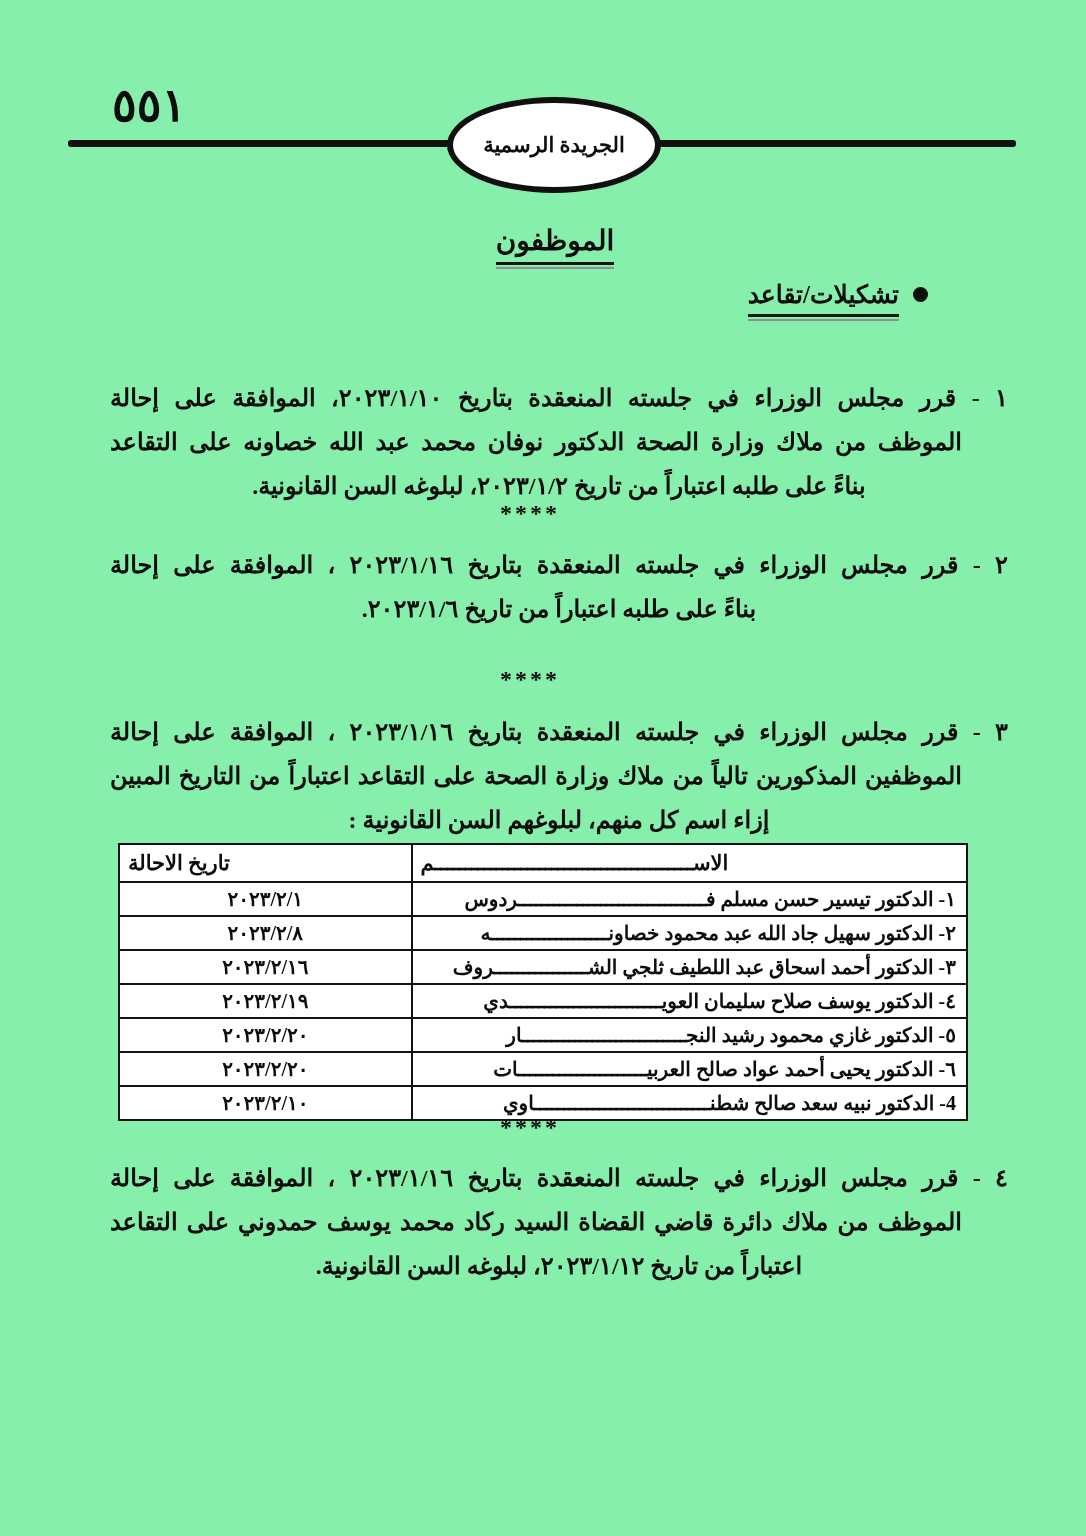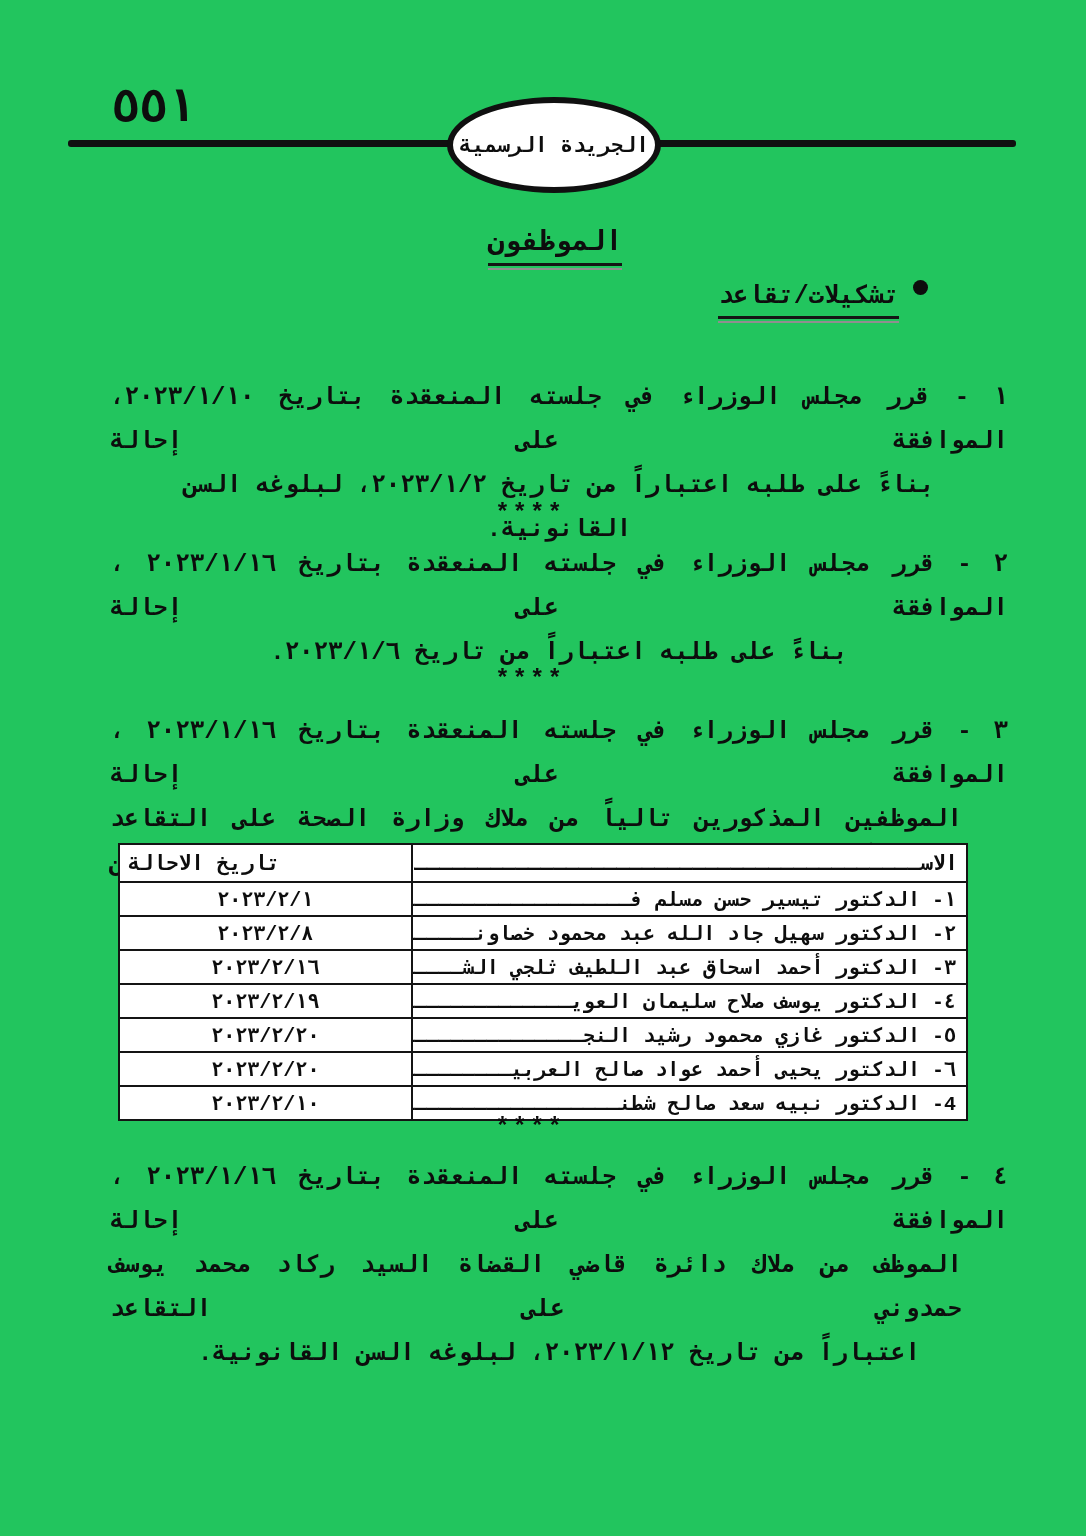--- a/index.html
+++ b/index.html
@@ -1,21 +1,21 @@
 <!DOCTYPE html>
 <html lang="ar"><head>
 <meta charset="utf-8">
 <style>
   html, body { margin: 0; padding: 0; background: #ffffff; }
   .page {
     position: relative;
     width: 1086px;
     height: 1536px;
-    background: #22c55e;
-    font-family: Liberation Mono, monospace;
+    background: #86efac;
+    font-family: Liberation Serif, serif;
     color: #0d0d0d;
     overflow: hidden;
   }
 
   
   .pagenum {
     position: absolute;
     top: 78px; left: 112px;
     font-size: 46px; font-weight: 700;
     letter-spacing: 3px;
@@ -56,21 +56,21 @@
     position: absolute;
     top: 224px; left: 12px; width: 1086px;
     text-align: center;
   }
   .title-wrap .du { font-size: 28px; }
 
   .bullet-row {
     position: absolute;
     top: 280px; right: 158px;
     direction: rtl;
-    display: flex; align-items: flex-start; gap: 14px;
+    display: flex; align-items: center; gap: 14px;
   }
   .bullet-dot {
     width: 15px; height: 15px;
     background: #0d0d0d; border-radius: 50%;
     display: inline-block; flex: none;
     margin-bottom: 8px;
   }
   .bullet-row .du { font-size: 25px; }
 
   
@@ -158,20 +158,21 @@
     <span class="du">الموظفون</span>
   </div>
 
   <div class="bullet-row">
     <span class="bullet-dot"></span>
     <span class="du">تشكيلات/تقاعد</span>
   </div>
 
   <section class="para para-1">
     <div class="pline first">١ - قرر مجلس الوزراء في جلسته المنعقدة بتاريخ ٢٠٢٣/١/١٠، الموافقة على إحالة</div>
+    <div class="pline">الموظف من ملاك وزارة الصحة الدكتور نوفان محمد عبد الله خصاونه على التقاعد</div>
     <div class="pline-center">بناءً على طلبه اعتباراً من تاريخ ٢٠٢٣/١/٢، لبلوغه السن القانونية.</div>
   </section>
 
   <div class="stars stars-1">****</div>
 
   <section class="para para-2">
     <div class="pline first">٢ - قرر مجلس الوزراء في جلسته المنعقدة بتاريخ ٢٠٢٣/١/١٦ ، الموافقة على إحالة</div>
     <div class="pline-center">بناءً على طلبه اعتباراً من تاريخ ٢٠٢٣/١/٦.</div>
   </section>
 

